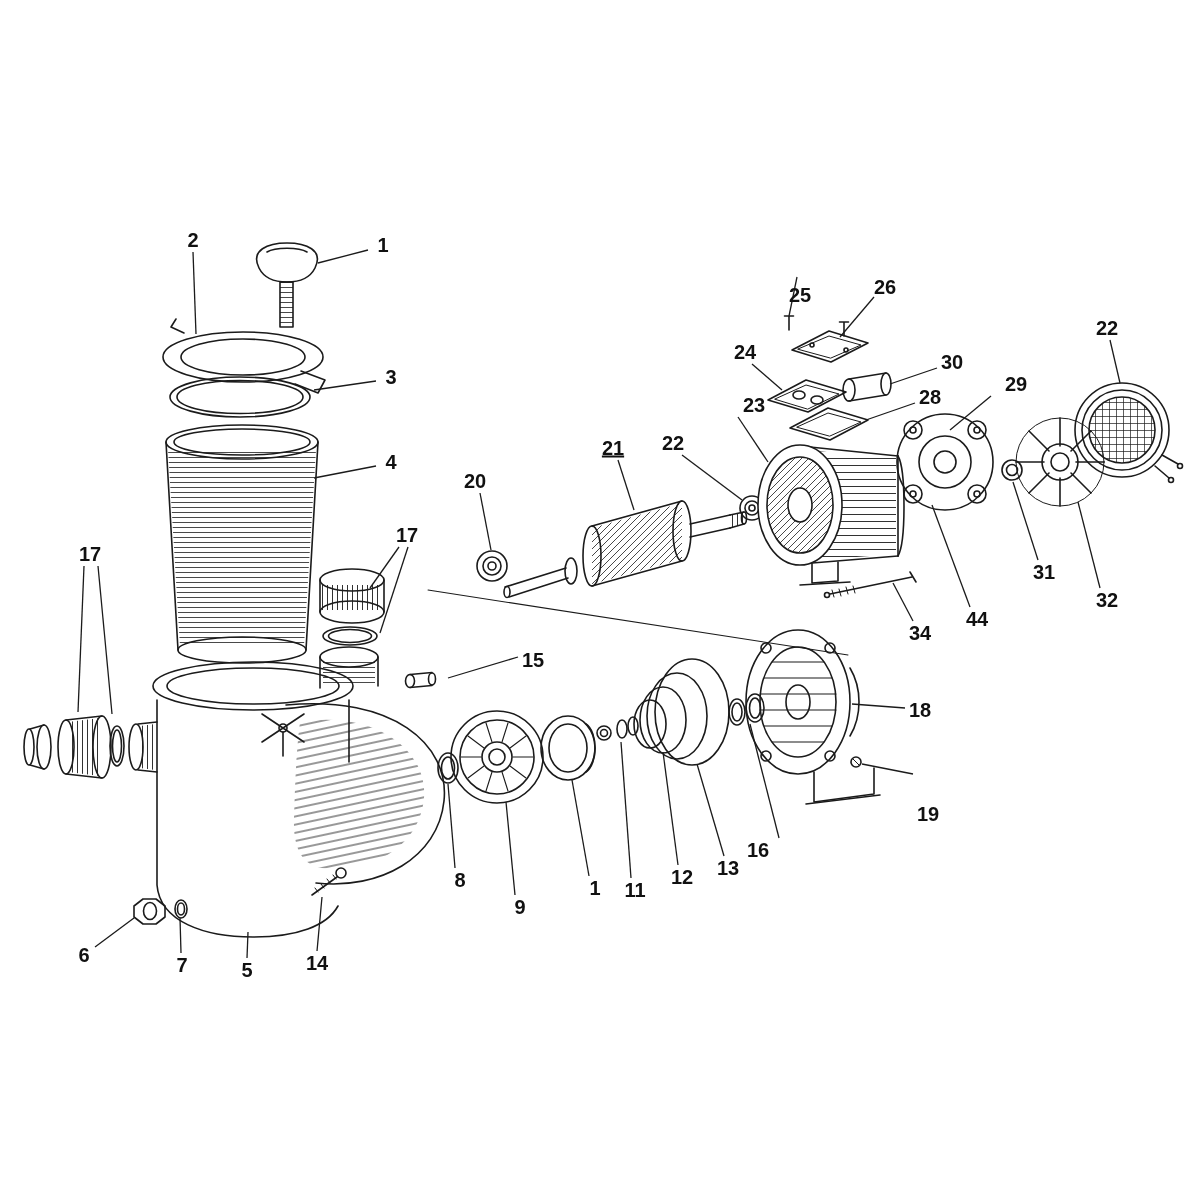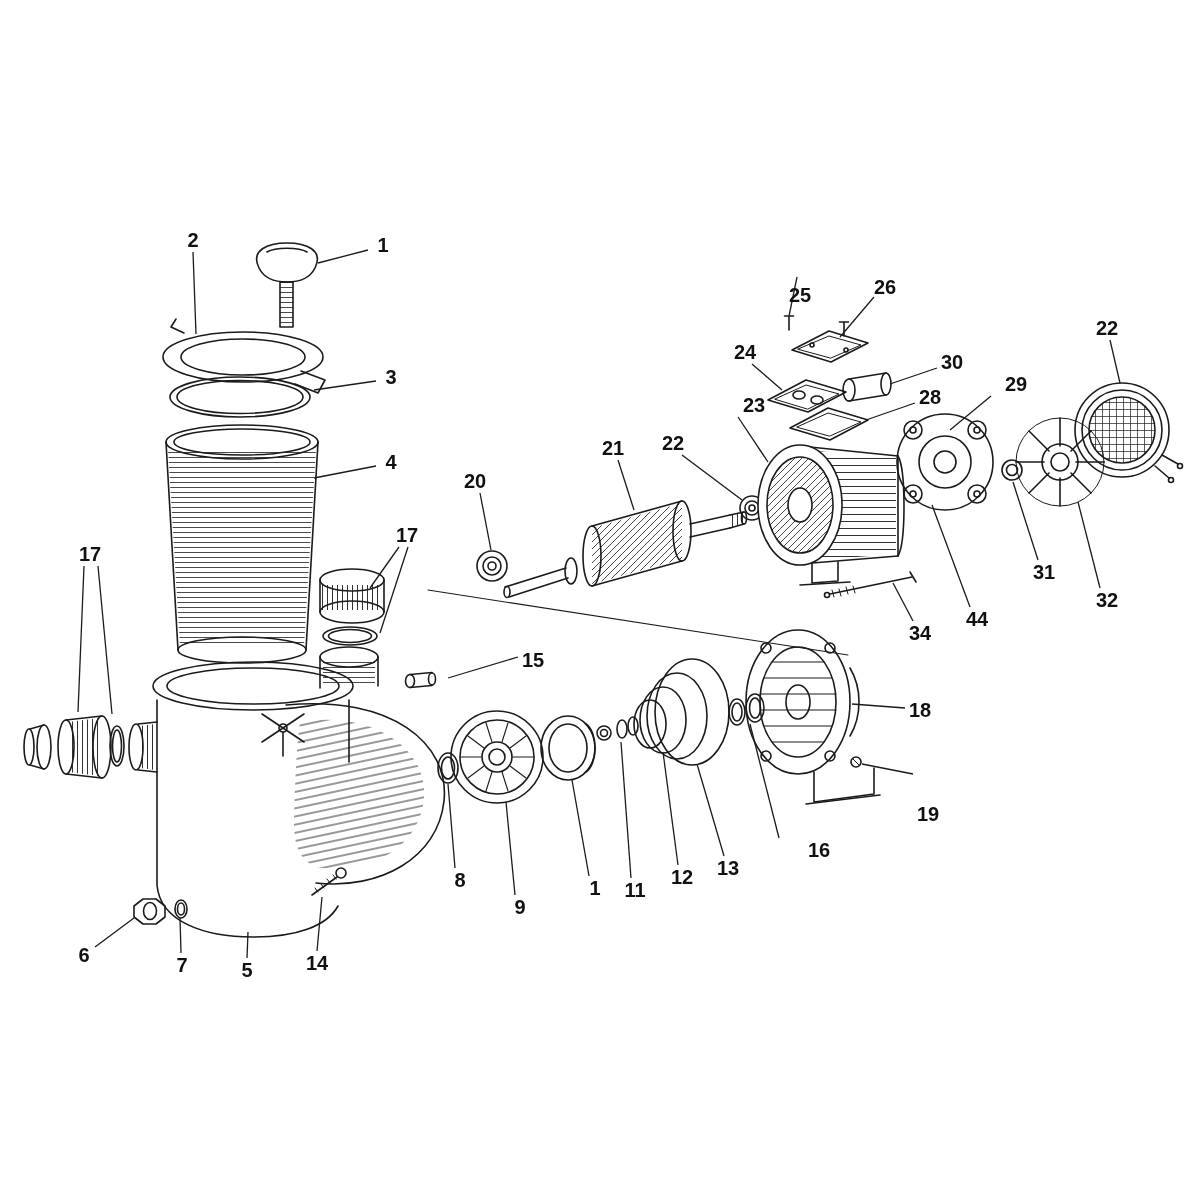--- a/index.html
+++ b/index.html
@@ -359,38 +359,38 @@
     </svg>
 
   <div id="labels">
       <div class="part-label" style="left: 383px; top: 245px;">1</div>
       <div class="part-label" style="left: 193px; top: 240px;">2</div>
       <div class="part-label" style="left: 391px; top: 377px;">3</div>
       <div class="part-label" style="left: 391px; top: 462px;">4</div>
       <div class="part-label" style="left: 90px; top: 554px;">17</div>
       <div class="part-label" style="left: 407px; top: 535px;">17</div>
       <div class="part-label" style="left: 475px; top: 481px;">20</div>
-      <div class="part-label" style="left: 613px; top: 448px;">21</div>
+      <div class="part-label" style="left: 613px; top: 448px; text-decoration: underline;">21</div>
       <div class="part-label" style="left: 673px; top: 443px;">22</div>
       <div class="part-label" style="left: 754px; top: 405px;">23</div>
       <div class="part-label" style="left: 745px; top: 352px;">24</div>
       <div class="part-label" style="left: 800px; top: 265px; margin-top: 30px;">25</div>
       <div class="part-label" style="left: 885px; top: 287px;">26</div>
       <div class="part-label" style="left: 952px; top: 362px;">30</div>
       <div class="part-label" style="left: 930px; top: 397px;">28</div>
       <div class="part-label" style="left: 1016px; top: 384px;">29</div>
       <div class="part-label" style="left: 1107px; top: 328px;">22</div>
       <div class="part-label" style="left: 1044px; top: 572px;">31</div>
       <div class="part-label" style="left: 1107px; top: 600px;">32</div>
       <div class="part-label" style="left: 977px; top: 619px;">44</div>
       <div class="part-label" style="left: 920px; top: 633px;">34</div>
       <div class="part-label" style="left: 533px; top: 660px;">15</div>
       <div class="part-label" style="left: 920px; top: 710px;">18</div>
       <div class="part-label" style="left: 928px; top: 778px; margin-top: 36px;">19</div>
-      <div class="part-label" style="left: 819px; top: 850px; text-align: right;">16</div>
+      <div class="part-label" style="left: 758px; top: 850px; text-align: right;">16</div>
       <div class="part-label" style="left: 728px; top: 868px;">13</div>
       <div class="part-label" style="left: 682px; top: 877px;">12</div>
       <div class="part-label" style="left: 635px; top: 890px;">11</div>
       <div class="part-label" style="left: 595px; top: 888px;">1</div>
       <div class="part-label" style="left: 520px; top: 907px;">9</div>
       <div class="part-label" style="left: 460px; top: 880px;">8</div>
       <div class="part-label" style="left: 317px; top: 963px;">14</div>
       <div class="part-label" style="left: 247px; top: 970px;">5</div>
       <div class="part-label" style="left: 182px; top: 965px;">7</div>
       <div class="part-label" style="left: 84px; top: 955px;">6</div>

